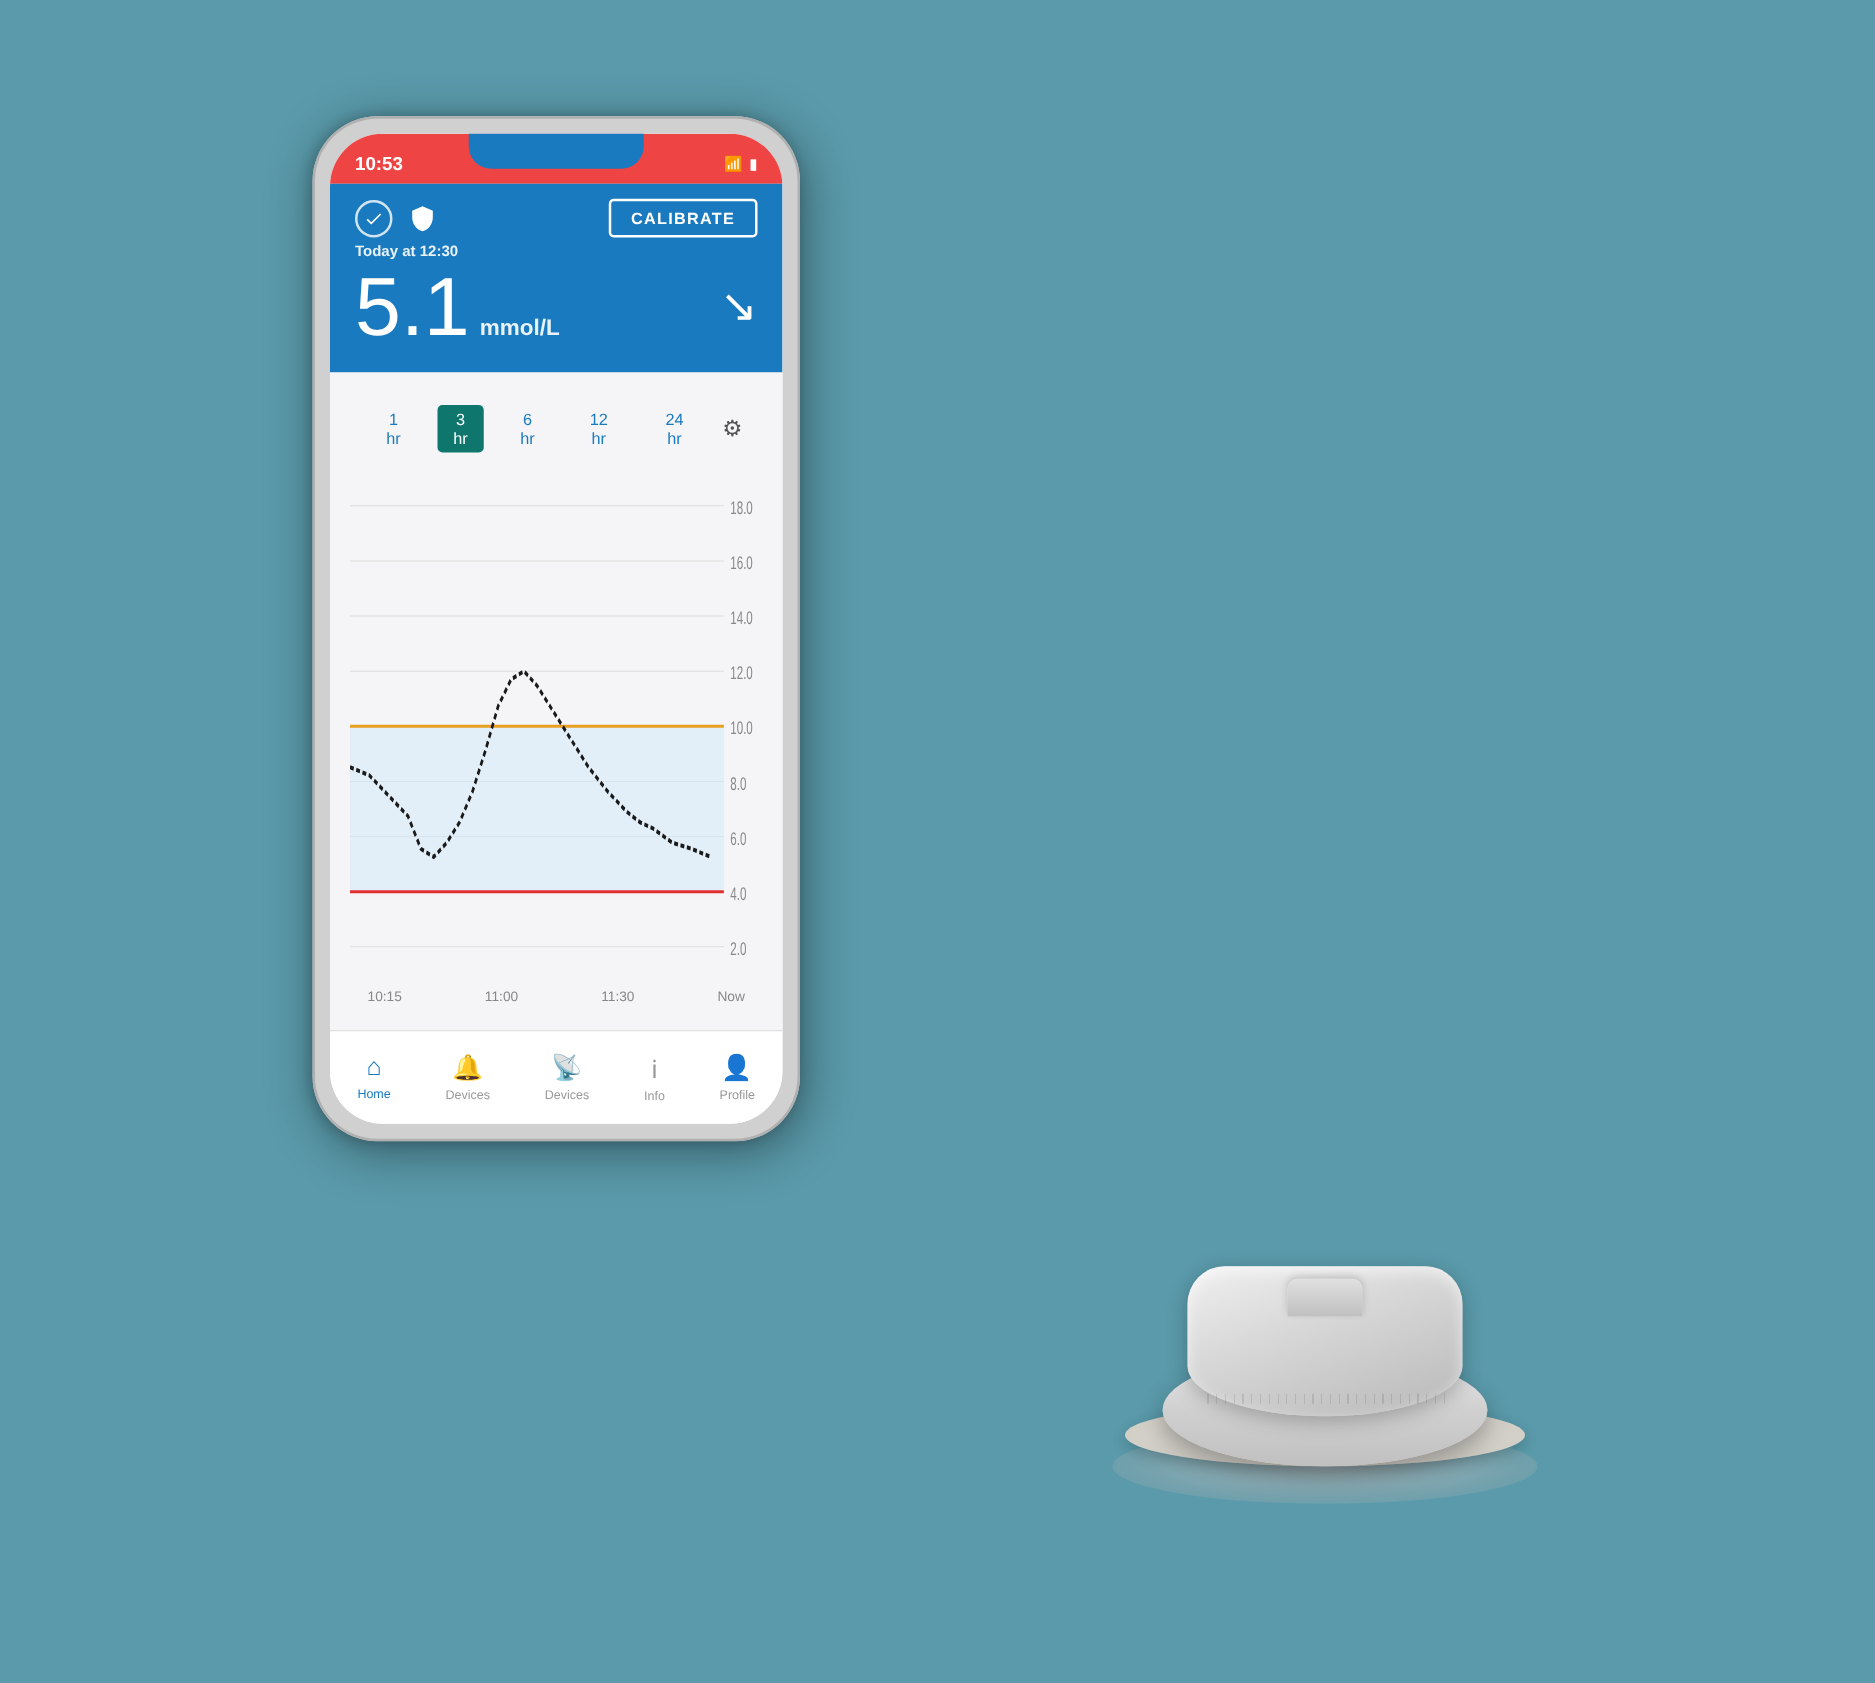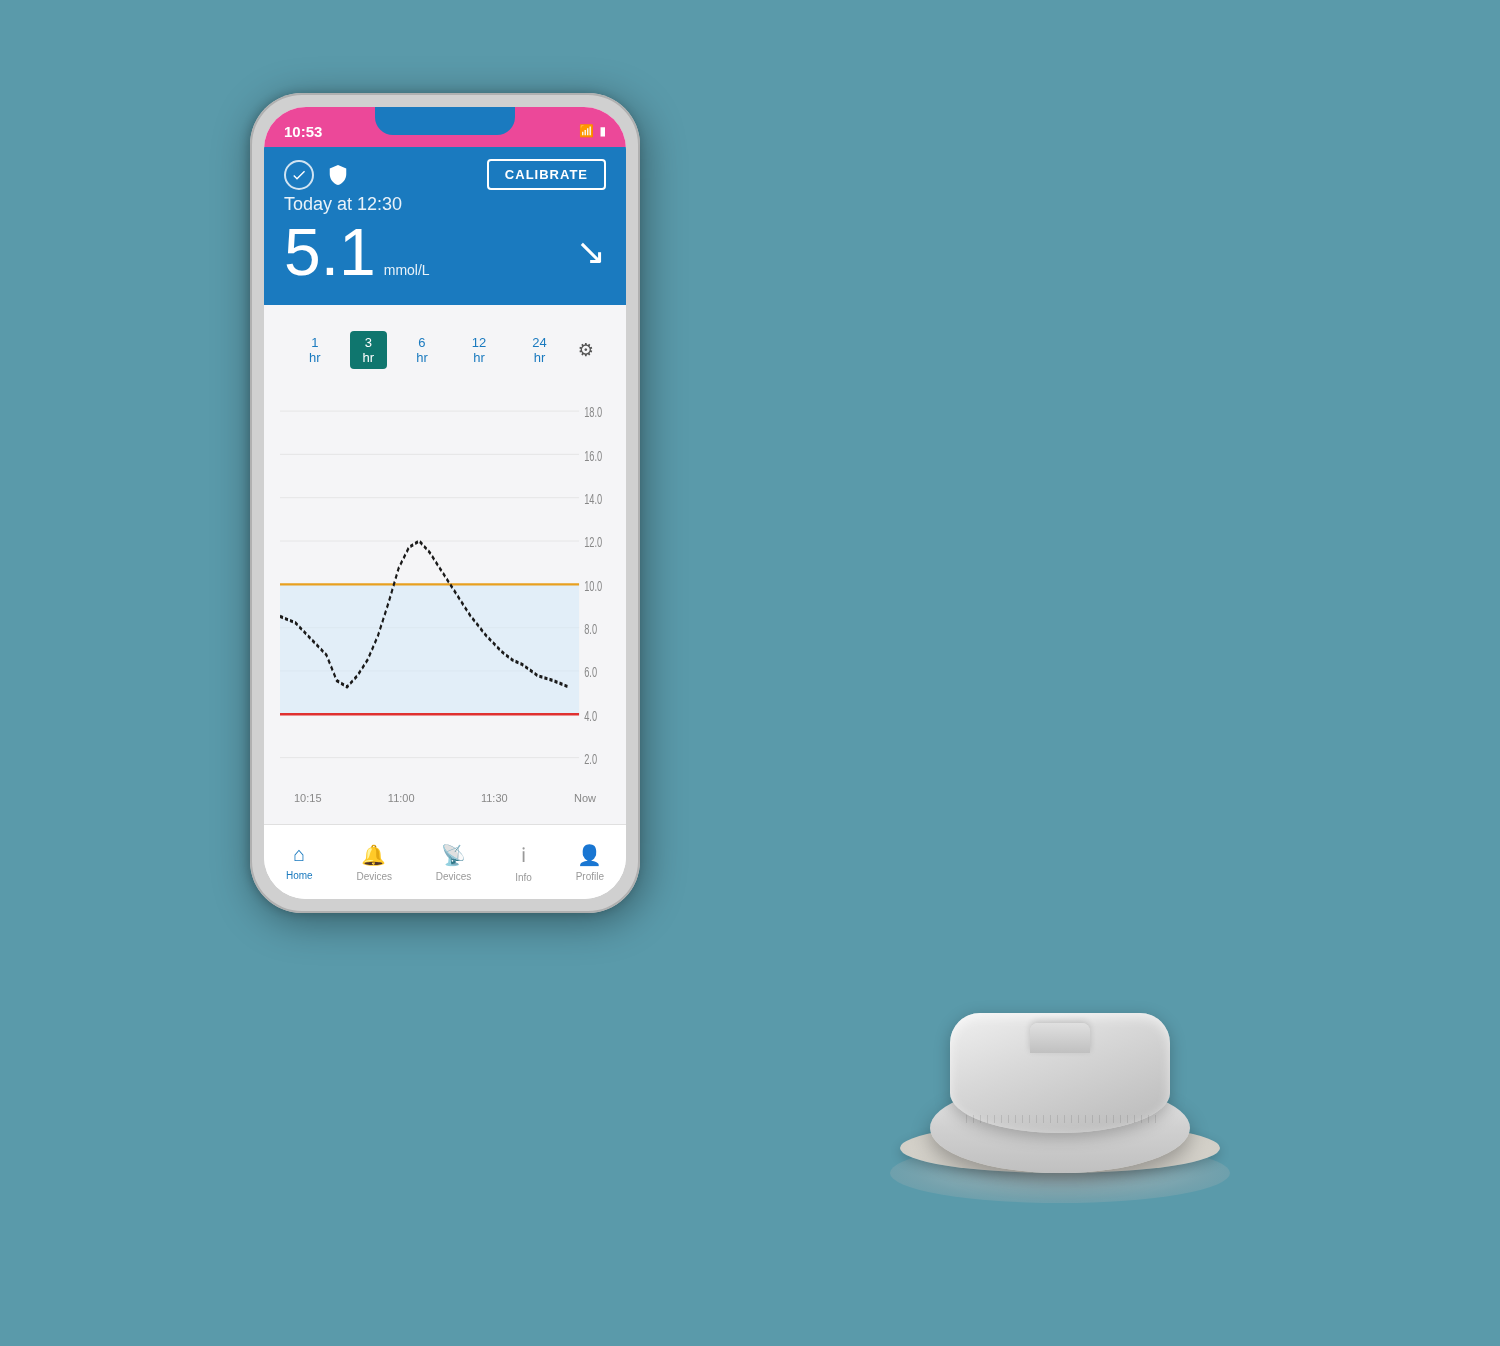--- a/index.html
+++ b/index.html
@@ -47,21 +47,21 @@
       border-radius: 42px;
       overflow: hidden;
       position: relative;
       display: flex;
       flex-direction: column;
     }
 
     
     .status-bar {
       height: 40px;
-      background: #ec4899;
+      background: #ef4444;
       display: flex;
       align-items: center;
       justify-content: space-between;
       padding: 8px 20px 0;
       flex-shrink: 0;
     }
 
     .status-time {
       color: white;
       font-size: 15px;
@@ -149,22 +149,23 @@
       font-size: 13px;
       font-weight: 700;
       letter-spacing: 1px;
       padding: 6px 16px;
       border-radius: 4px;
       cursor: pointer;
     }
 
     .glucose-time {
       color: rgba(255,255,255,0.9);
-      font-size: 18px;
+      font-size: 12px;
       margin-bottom: 4px;
+      font-weight: bold;
     }
 
     .glucose-row {
       display: flex;
       align-items: center;
       justify-content: space-between;
     }
 
     .glucose-value {
       display: flex;
@@ -174,22 +175,22 @@
 
     .glucose-number {
       color: white;
       font-size: 66px;
       font-weight: 300;
       line-height: 1;
     }
 
     .glucose-unit {
       color: rgba(255,255,255,0.9);
-      font-size: 14px;
-      font-weight: 400;
+      font-size: 18px;
+      font-weight: 700;
     }
 
     .trend-arrow {
       color: white;
       font-size: 36px;
       transform: rotate(0deg);
       display: inline-block;
     }
 
     

